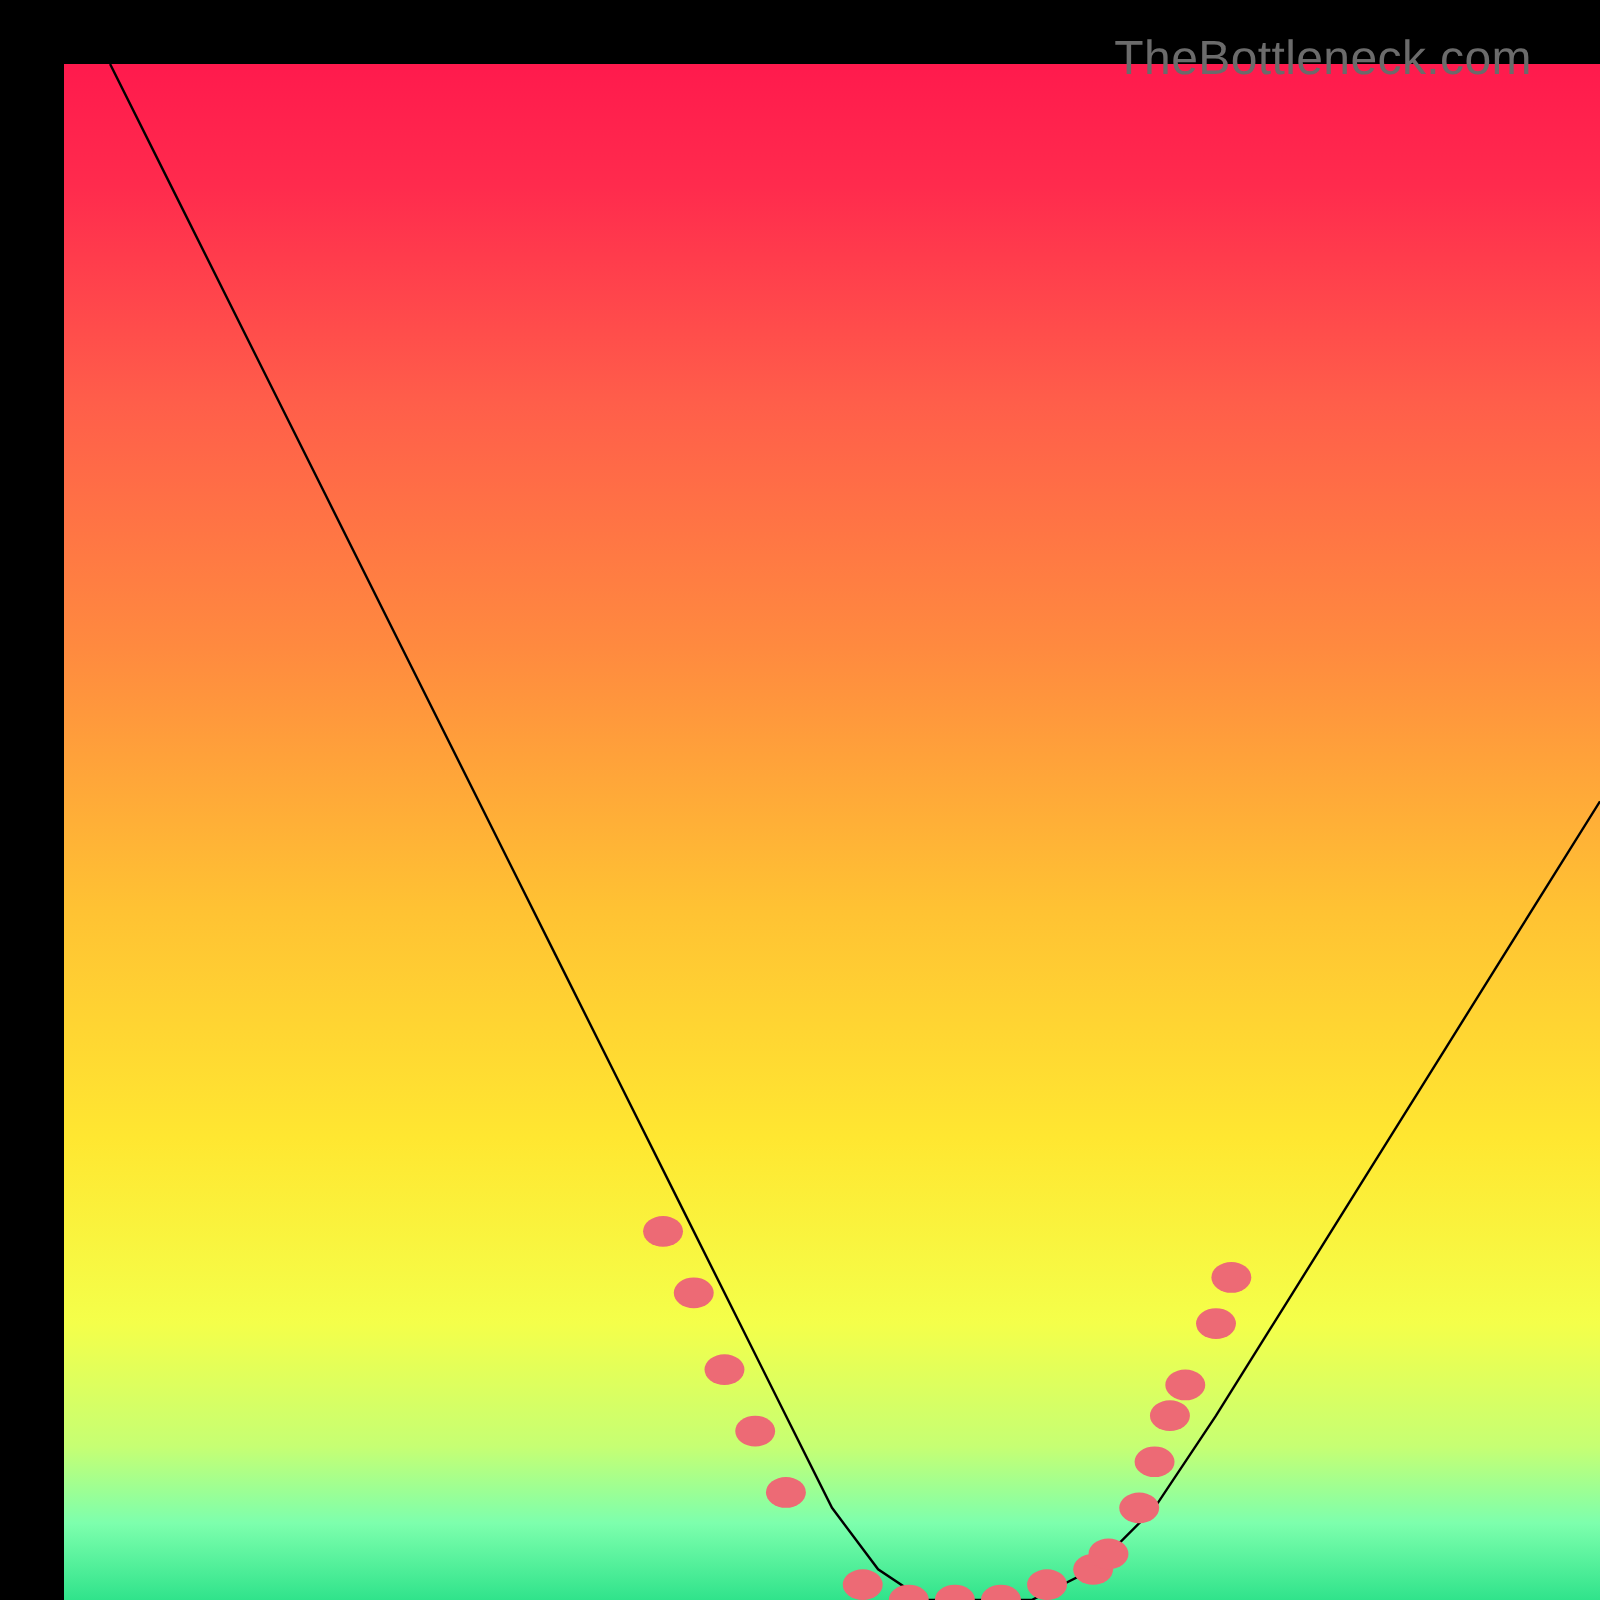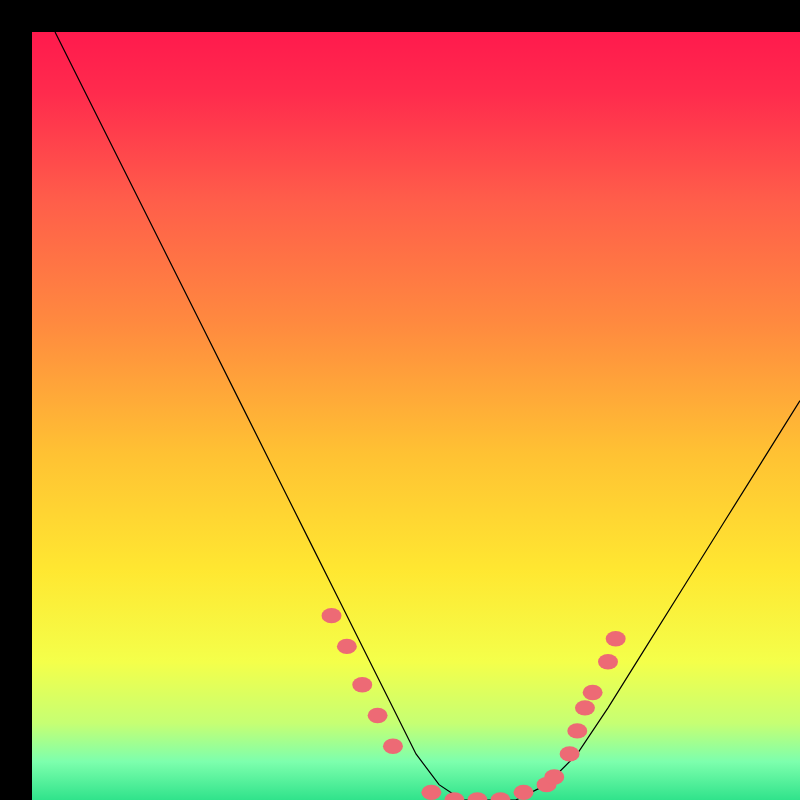--- a/index.html
+++ b/index.html
@@ -74,13 +74,14 @@
         <ellipse cx="68" cy="97" rx="1.3" ry="1" fill="#ed6a75"></ellipse>
         <ellipse cx="70" cy="94" rx="1.3" ry="1" fill="#ed6a75"></ellipse>
         <ellipse cx="71" cy="91" rx="1.3" ry="1" fill="#ed6a75"></ellipse>
         <ellipse cx="72" cy="88" rx="1.3" ry="1" fill="#ed6a75"></ellipse>
         <ellipse cx="73" cy="86" rx="1.3" ry="1" fill="#ed6a75"></ellipse>
         <ellipse cx="75" cy="82" rx="1.3" ry="1" fill="#ed6a75"></ellipse>
         <ellipse cx="76" cy="79" rx="1.3" ry="1" fill="#ed6a75"></ellipse>
       </g>
   </svg>
 
+  <div class="watermark">TheBottleneck.com</div>
 </div>
 
 </body></html>

